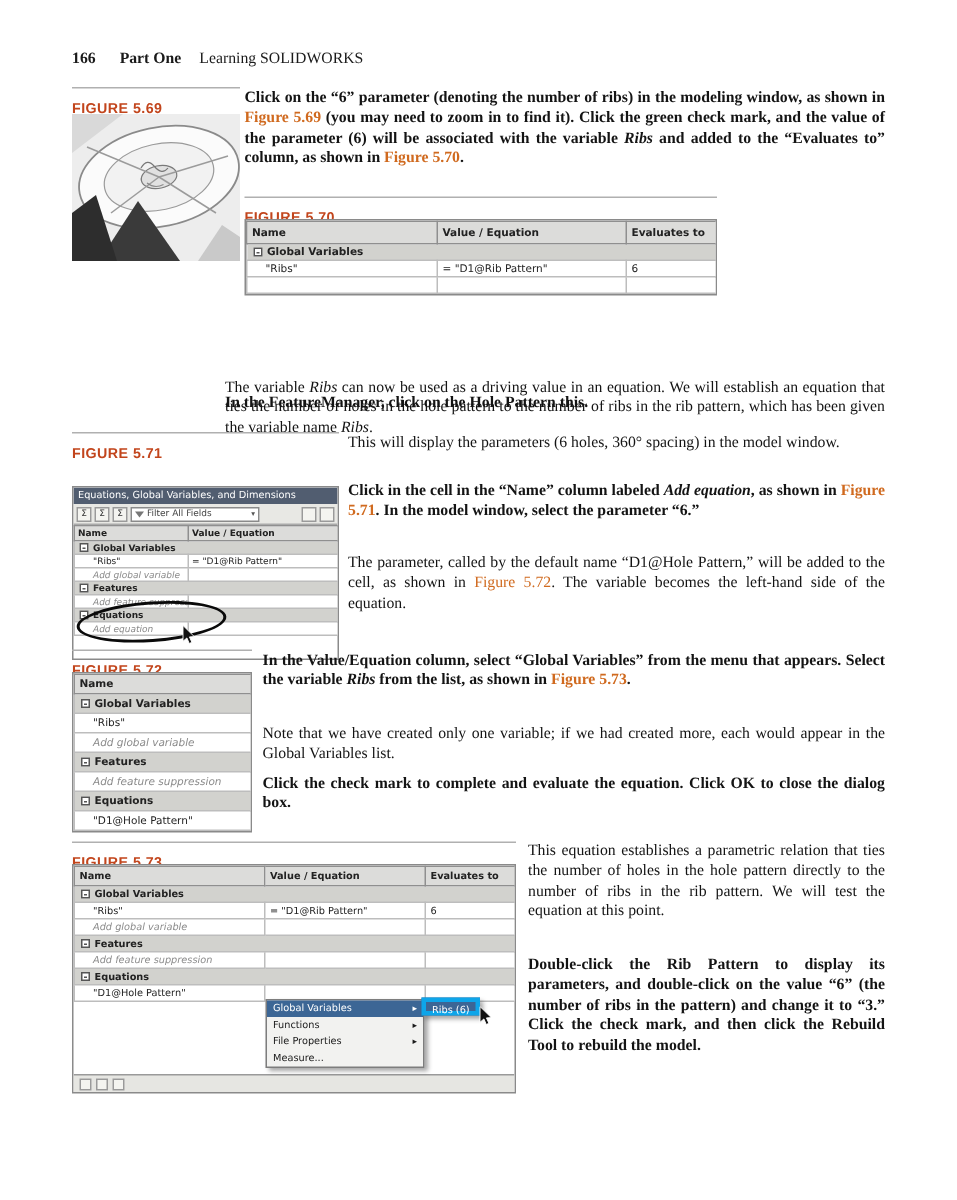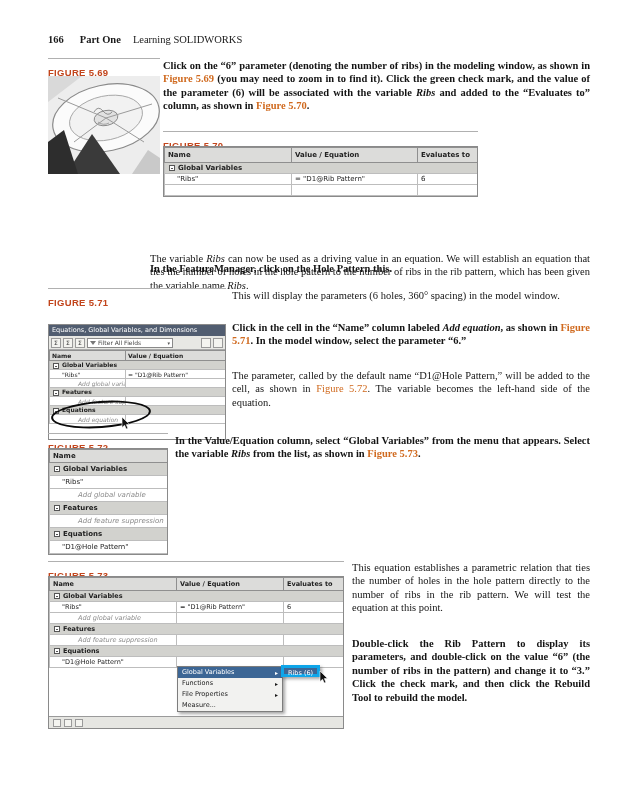--- a/index.html
+++ b/index.html
@@ -36,21 +36,21 @@
             border-top:4px solid #777; }
   .combo .arr { margin-left:auto; font-size:5px; color:#555; }
   .rgroup { margin-left:auto; display:flex; gap:2px; }
 
   table.tbl { border-collapse:collapse; width:100%; table-layout:fixed; }
   .tbl th { background:var(--header_row_bg, #dcdcda); border:1px solid #8f8f8f; text-align:left;
             font-weight:bold; color:#222; overflow:hidden; white-space:nowrap; }
   .tbl td { border:1px solid #bdbdbd; color:#222; overflow:hidden; white-space:nowrap; background:#fff; }
   .tbl tr.group td { background:var(--group_row_bg, #d2d2ce); font-weight:bold; }
   .tbl td.child { padding-left:12px; }
-  .tbl td.addrow { padding-left:28px; color:#8a8a8a; font-style:italic; }
+  .tbl td.addrow { padding-left:12px; color:#8a8a8a; font-style:italic; }
   .minusbox { display:inline-block; width:6px; height:6px; border:1px solid #555; background:#fff;
               position:relative; margin:0 3px 0 1px; vertical-align:middle; }
   .minusbox::after { content:""; position:absolute; left:1px; right:1px; top:2px; border-top:1px solid #555; }
 
   
   .t70 th { font-size:7px; height:15px; padding:1px 3px; }
   .t70 td { font-size:7px; height:11px; padding:0 3px; }
 
   
   .t71 th { font-size:6px; height:10px; padding:0 2px; }
@@ -261,20 +261,26 @@
       <tr>
         <td class="child">"D1@Hole Pattern"</td>
       </tr>
     </tbody>
       </table>
   </div>
 
   <p class="ptext pbold" style="left:175px; top:434px; width:415px;">
     <span>In the Value/Equation column, select “Global Variables” from the menu that appears. Select the variable </span><span class="it">Ribs</span><span> from the list, as shown in </span><span class="ref">Figure 5.73</span><span>.</span>
   </p>
+  <p class="ptext" style="left:175px; top:483px; width:415px;">
+    <span>Note that we have created only one variable; if we had created more, each would appear in the Global Variables list.</span>
+  </p>
+  <p class="ptext pbold" style="left:175px; top:516px; width:415px;">
+    <span>Click the check mark to complete and evaluate the equation. Click OK to close the dialog box.</span>
+  </p>
 
   <div class="figblock" style="left:48px; top:561px; width:296px;">
     <span class="figlabel">FIGURE 5.73</span>
   </div>
   <div class="shot" style="left:48px; top:576px; width:296px; height:153px;">
     <table class="tbl t73">
       <colgroup>
           <col style="width:127px">
           <col style="width:107px">
           <col style="width:60px">

